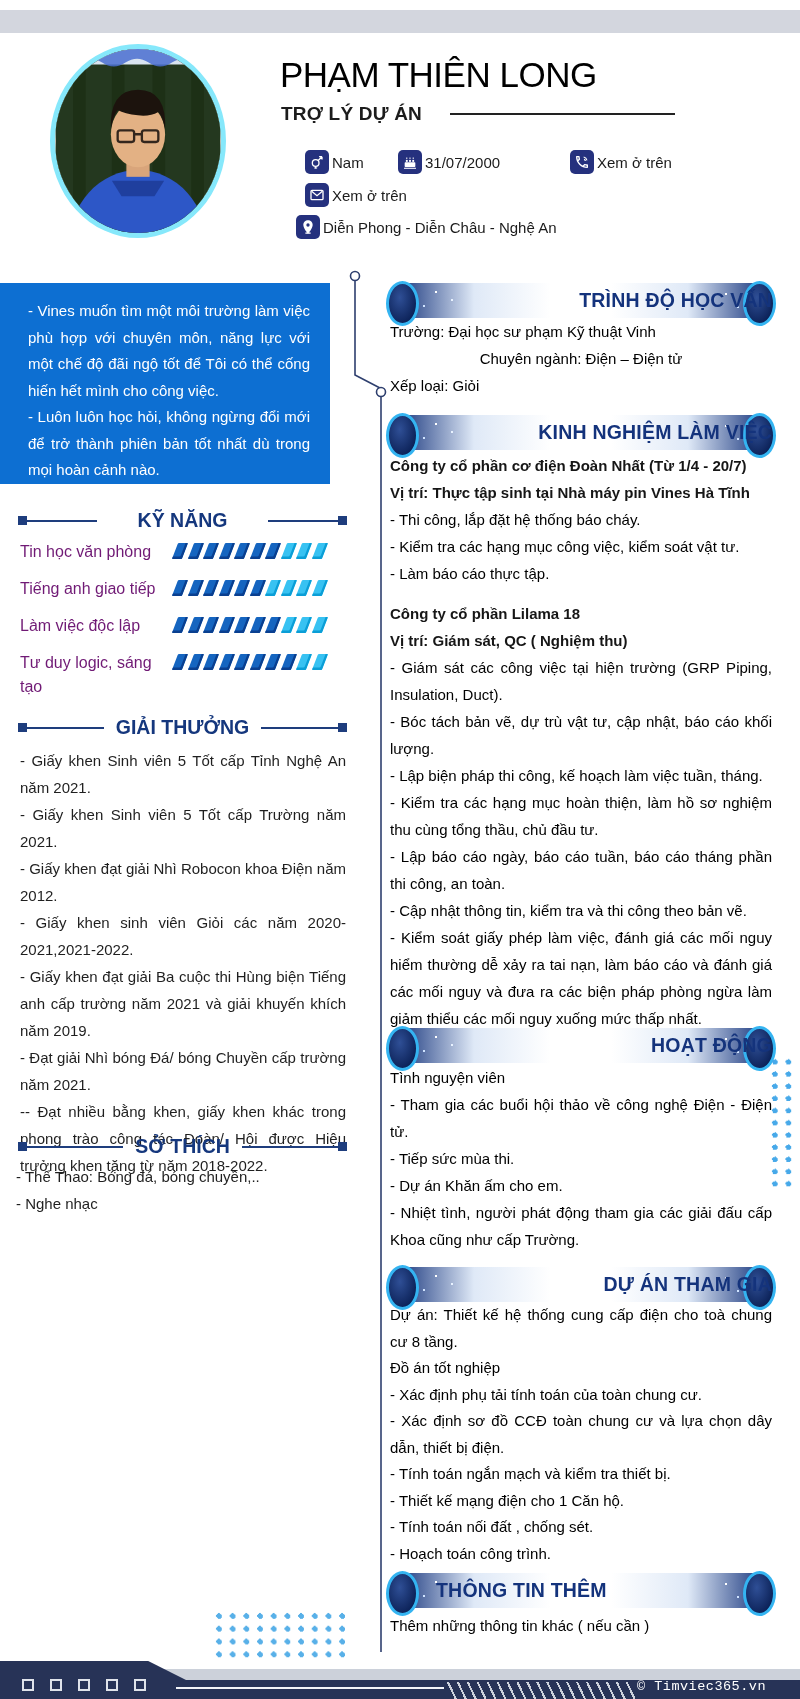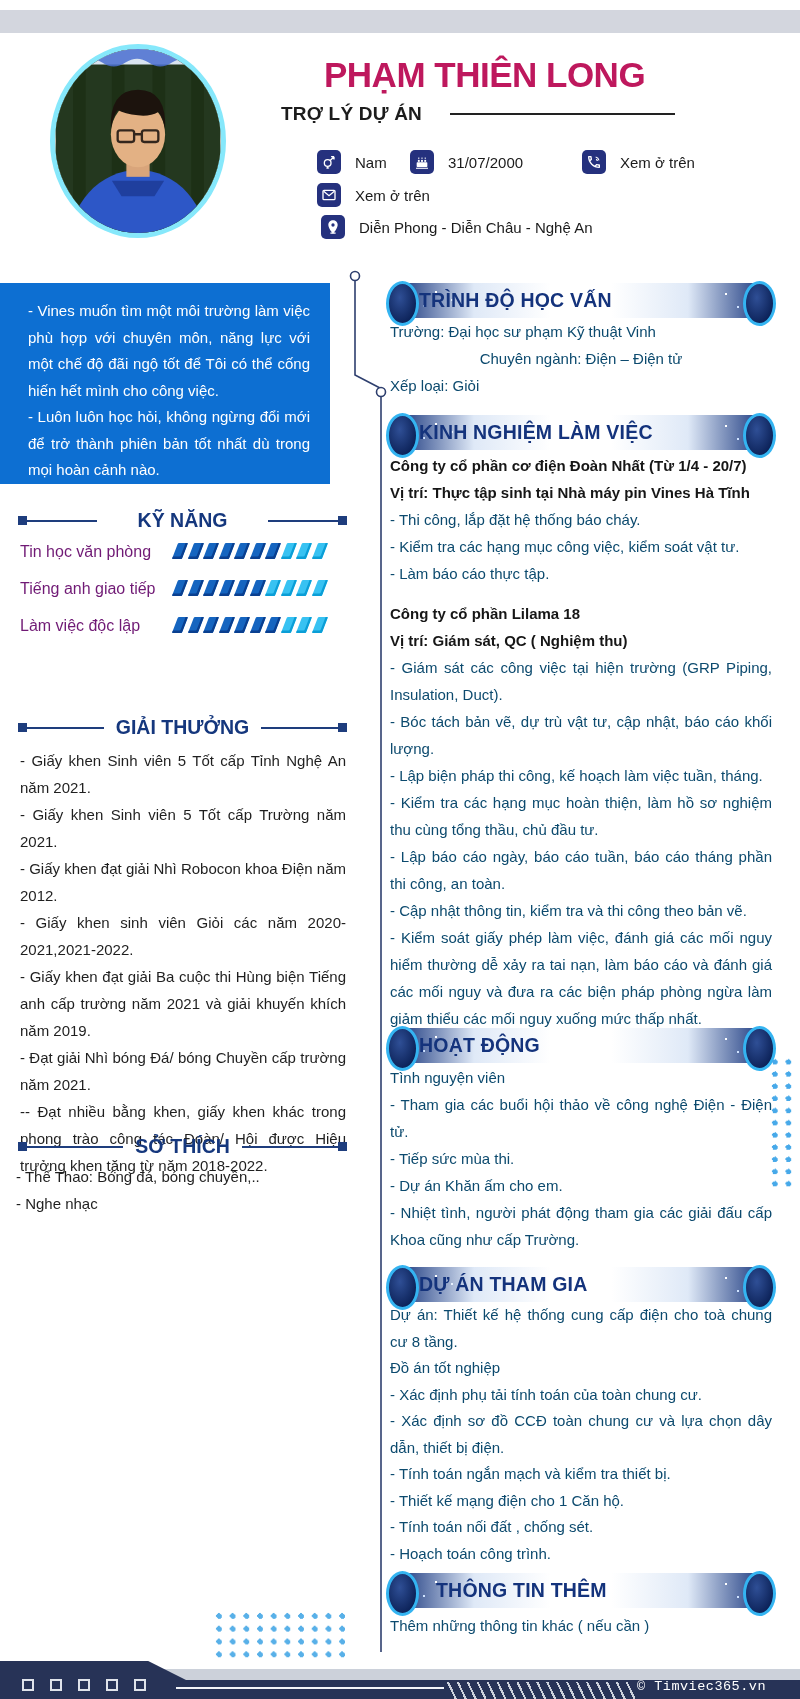--- a/index.html
+++ b/index.html
@@ -11,27 +11,27 @@
 
   
   .top-bar { left:0; top:10px; width:800px; height:23px; background:#d3d6de; }
 
   
   .avatar-wrap { left:50px; top:44px; width:176px; height:194px; border-radius:50%;
     border:5px solid #86e8fb; box-shadow:inset 0 0 0 4px #ffffff; overflow:hidden; background:#24381f; }
   .avatar-wrap svg { display:block; width:100%; height:100%; }
 
   
-  .name { left:280px; top:55px; font-size:35px; font-weight:700; color:#be185d; letter-spacing:-0.5px;margin-left:44px; }
+  .name { left:280px; top:55px; font-size:35px; font-weight:400; color:#000000; letter-spacing:-0.5px; }
   .title-row { left:281px; top:103px; display:flex; align-items:center; }
   .job-title { font-size:19px; font-weight:700; color:#1c1c1c; letter-spacing:0.2px; }
   .title-line { display:inline-block; width:225px; height:2px; background:#222; margin-left:28px; }
 
   
-  .citem { display:flex; align-items:center; gap:14px;margin-left:12px; }
+  .citem { display:flex; align-items:center; gap:3px; }
   .cicon { width:24px; height:24px; border-radius:5px; background:#25317e; display:flex; align-items:center; justify-content:center; flex:0 0 24px; }
   .cicon svg { width:16px; height:16px; display:block; }
   .clabel { font-size:15px; color:#1b1b1b; white-space:nowrap; }
 
   
   .objective { left:0; top:283px; width:330px; height:201px; background:var(--panel-blue,#0d6fd2);
     padding:15px 20px 12px 28px; color:#fff; }
   .objective p { font-size:15px; line-height:26.5px; text-align:justify; }
 
   
@@ -51,38 +51,38 @@
   .slash.rest   { background:var(--skill-rest,#38c2f2);   box-shadow:inset -2.5px -2.5px 0 #0b9ed6; }
 
   
   .ltext p { font-size:15px; line-height:27px; color:#1f1f1f; text-align:justify; }
   .awards { left:20px; top:747px; width:326px; }
   .hobbies { left:16px; top:1163px; width:326px; }
   .hobbies p { text-align:left; }
 
   
   .banner { left:390px; width:382px; height:35px; border-radius:17px;
-    display:flex; align-items:center; justify-content:flex-start;
+    display:flex; align-items:center; justify-content:flex-end;
     background:
       radial-gradient(circle 1.4px at 46px 9px,  #ffffff 99%, transparent),
       radial-gradient(circle 1px   at 34px 23px, #cfe3ff 99%, transparent),
       radial-gradient(circle 1.2px at 62px 17px, #e8f2ff 99%, transparent),
       radial-gradient(circle 1.4px at 336px 11px,#ffffff 99%, transparent),
       radial-gradient(circle 1px   at 348px 24px,#cfe3ff 99%, transparent),
       linear-gradient(90deg,#11295e 0%,#35508f 5%,#dfe9f7 22%,#ffffff 42%,#ffffff 58%,#dfe9f7 78%,#35508f 95%,#11295e 100%); padding-left: 29px; }
   .banner::before,.banner::after { content:""; position:absolute; top:-2px; width:27px; height:39px; border-radius:50%;
     background:radial-gradient(ellipse at 40% 35%, #2f4f96 0%, #0c2258 75%);
     border:3px solid #34b4f1; }
   .banner::before { left:-4px; } .banner::after { right:-4px; }
   .banner .btitle { position:relative; z-index:2; font-size:19.5px; font-weight:700; color:#14337c; letter-spacing:0.2px; }
   .banner.left-title { justify-content:flex-start; padding-left:46px; }
 
   
   .rtext { left:390px; width:382px; }
-  .rtext p { font-size:15px; line-height:27px; color:#0c4a6e; text-align:justify; }
+  .rtext p { font-size:15px; line-height:27px; color:#000000; text-align:justify; }
   .rtext p.bold { font-weight:700; color:#161616; }
   .rtext .job2 { margin-top:13px; }
   .rtext.tight p { line-height:26.5px; }
 
   
   .dots-right { left:769px; top:1056px; width:27px; height:134px;
     background-image:radial-gradient(circle 2.8px at 6px 6px, #47a9e9 99%, transparent); background-size:13.5px 12.2px; }
   .dots-bottom { left:213px; top:1610px; width:137px; height:51px;
     background-image:radial-gradient(circle 2.8px at 6px 6px, #58b0e8 99%, transparent); background-size:13.7px 12.8px; }
   .timeline { left:0; top:0; width:800px; height:1699px; pointer-events:none; }
@@ -170,21 +170,21 @@
   </div>
   <div class="abs citem" style="left:305px;top:183px;">
     <span class="cicon">
       <svg viewBox="0 0 24 24">
           <rect x="3" y="5" width="18" height="14" rx="1.5" fill="none" stroke="#fff" stroke-width="2"></rect>
           <path d="M4 6.5 12 13 l8 -6.5" fill="none" stroke="#fff" stroke-width="2"></path>
         </svg>
     </span>
     <span class="clabel">Xem ở trên</span>
   </div>
-  <div class="abs citem" style="left:309px;top:215px;">
+  <div class="abs citem" style="left:296px;top:215px;">
     <span class="cicon">
       <svg viewBox="0 0 24 24" fill="#fff">
           <path d="M12 2c-3.9 0-7 3.1-7 7 0 5.2 7 13 7 13s7-7.8 7-13c0-3.9-3.1-7-7-7zm0 9.5a2.5 2.5 0 1 1 0-5 2.5 2.5 0 0 1 0 5z"></path>
           <ellipse cx="12" cy="21" rx="4.5" ry="1.3"></ellipse>
         </svg>
     </span>
     <span class="clabel">Diễn Phong - Diễn Châu - Nghệ An</span>
   </div>
 
   <svg class="abs timeline">
@@ -239,20 +239,35 @@
       <span class="skill-label">Làm việc độc lập</span>
       <span class="skill-bars">
           <span class="slash filled"></span>
           <span class="slash filled"></span>
           <span class="slash filled"></span>
           <span class="slash filled"></span>
           <span class="slash filled"></span>
           <span class="slash filled"></span>
           <span class="slash filled"></span>
           <span class="slash rest"></span>
+          <span class="slash rest"></span>
+          <span class="slash rest"></span>
+        </span>
+    </div>
+    <div class="skill-row">
+      <span class="skill-label">Tư duy logic, sáng tạo</span>
+      <span class="skill-bars">
+          <span class="slash filled"></span>
+          <span class="slash filled"></span>
+          <span class="slash filled"></span>
+          <span class="slash filled"></span>
+          <span class="slash filled"></span>
+          <span class="slash filled"></span>
+          <span class="slash filled"></span>
+          <span class="slash filled"></span>
           <span class="slash rest"></span>
           <span class="slash rest"></span>
         </span>
     </div>
   </div>
 
   <div class="abs side-header" style="top:716px;">
     <span class="hline l"></span>
     <span class="htitle">GIẢI THƯỞNG</span>
     <span class="hline r"></span>

